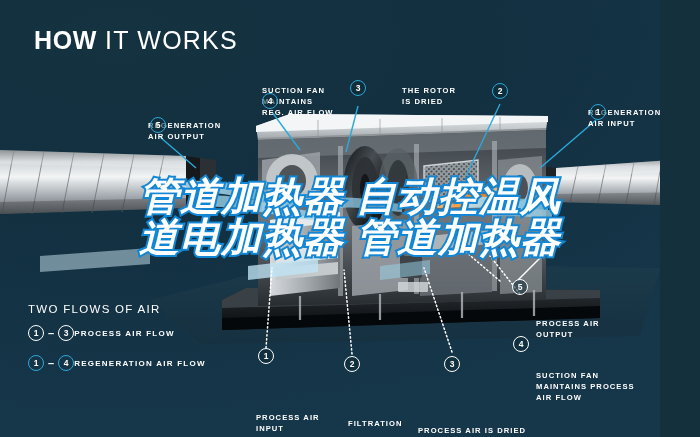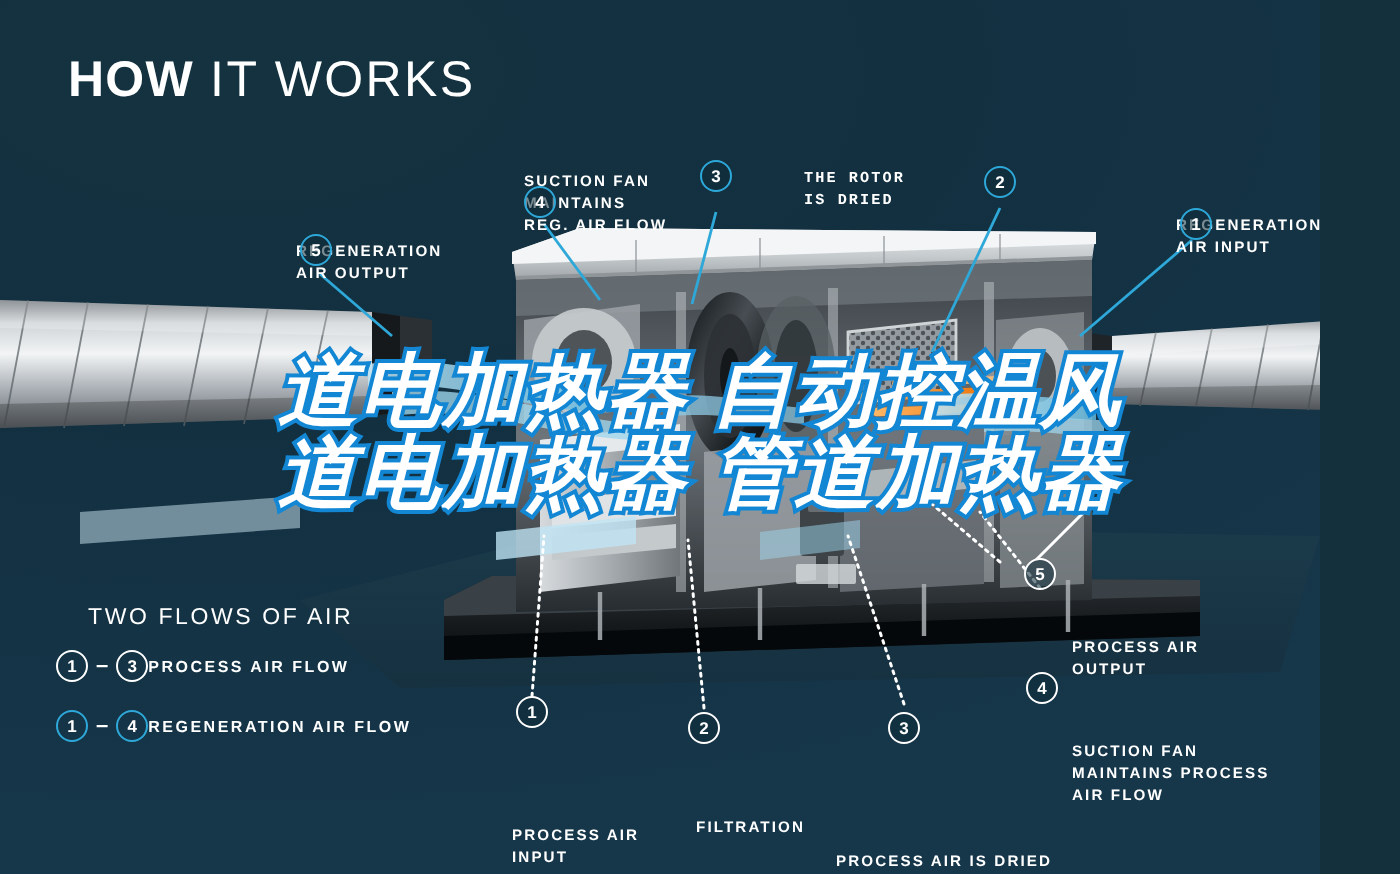--- a/index.html
+++ b/index.html
@@ -49,21 +49,21 @@
     font-size:8.5px; font-weight:700; color:#ffffff;
     background:rgba(15,44,56,0.55);
   }
   .marker.blue  { border:1.4px solid #2ea8d8; }
   .marker.white { border:1.4px solid #ffffff; }
 
   
   .legend-title {
     position:absolute; left:28px; top:303px;
     color:#ffffff; font-size:11.5px; font-weight:400;
-    letter-spacing:1.3px; text-transform:uppercase;margin-left:16px;
+    letter-spacing:1.3px; text-transform:uppercase;
   }
   .legend-row { position:absolute; display:flex; align-items:center; }
   .legend-row .dash {
     color:#ffffff; font-size:11px; font-weight:700;
     margin:0 4px; line-height:1;
   }
   .legend-row .lg-mark {
     width:16px; height:16px; border-radius:50%;
     display:flex; align-items:center; justify-content:center;
     font-size:8.5px; font-weight:700; color:#ffffff;
@@ -303,36 +303,36 @@
 
   <div class="callout" style="left:148px; top:84px; text-align:left;">REGENERATION
 AIR OUTPUT</div>
   <div class="marker blue" style="left:150px; top:117px;">5</div>
 
   <div class="callout" style="left:262px; top:49px; text-align:left;">SUCTION FAN
 MAINTAINS
 REG. AIR FLOW</div>
   <div class="marker blue" style="left:262px; top:93px;">4</div>
 
-  <div class="callout" style="left:402px; top:49px; text-align:left;font-family:Liberation Mono, monospace;">THE ROTOR
+  <div class="callout" style="left:402px; top:49px; text-align:left;">THE ROTOR
 IS DRIED</div>
   <div class="marker blue" style="left:350px; top:80px;">3</div>
 
   <div class="marker blue" style="left:492px; top:83px;">2</div>
 
   <div class="callout" style="left:588px; top:71px; text-align:left;">REGENERATION
 AIR INPUT</div>
   <div class="marker blue" style="left:590px; top:104px;">1</div>
 
   <div class="marker white" style="left:258px; top:348px;">1</div>
   <div class="callout" style="left:256px; top:376px; text-align:left;">PROCESS AIR
 INPUT</div>
 
   <div class="marker white" style="left:344px; top:356px;">2</div>
-  <div class="callout" style="left:348px; top:372px; text-align:right;">FILTRATION</div>
+  <div class="callout" style="left:348px; top:382px; text-align:right;">FILTRATION</div>
 
   <div class="marker white" style="left:444px; top:356px;">3</div>
   <div class="callout" style="left:418px; top:389px; text-align:left;">PROCESS AIR IS DRIED
 BY THE ROTOR</div>
 
   <div class="marker white" style="left:513px; top:336px;">4</div>
   <div class="callout" style="left:536px; top:334px; text-align:left;">SUCTION FAN
 MAINTAINS PROCESS
 AIR FLOW</div>
 
@@ -350,17 +350,17 @@
   </div>
 
   <div class="legend-row" style="left:28px; top:355px;">
     <span class="lg-mark blue">1</span>
     <span class="dash">–</span>
     <span class="lg-mark blue">4</span>
     <span class="lg-label">REGENERATION AIR FLOW</span>
   </div>
 
   <div class="watermark">
-    <div class="wm-line">道电加热器 自动控温风</div>
+    <div class="wm-line">管道加热器 自动控温风</div>
     <div class="wm-line">道电加热器 管道加热器</div>
   </div>
 
 </div>
 
 </body></html>

